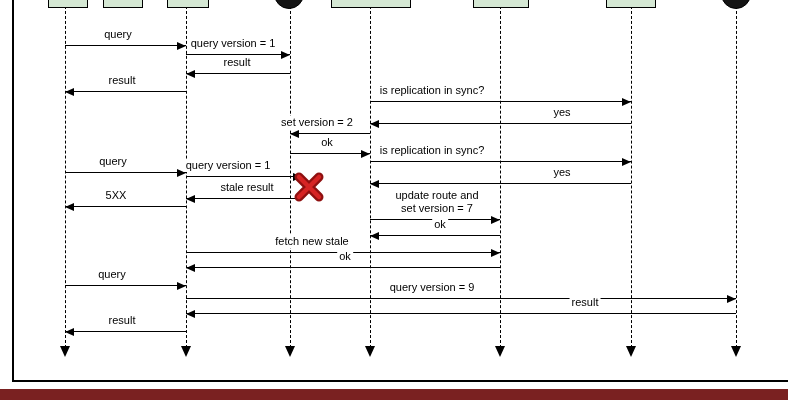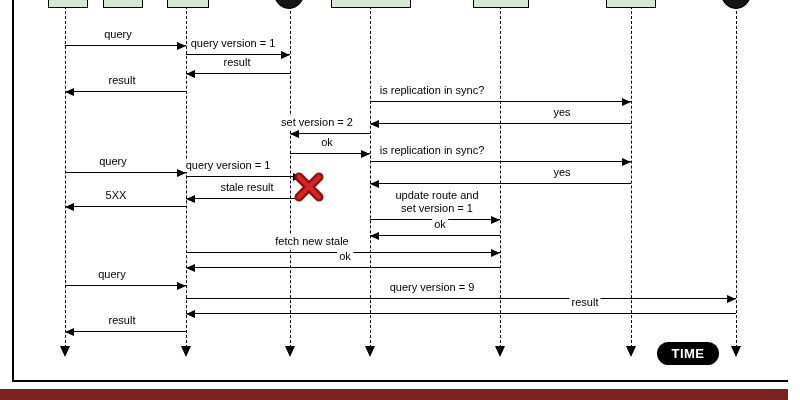--- a/index.html
+++ b/index.html
@@ -140,21 +140,21 @@
       <div class="msg-label" style="left: 562px; top: 166px;">yes</div>
       <div class="msg-line" style="left: 186px; width: 116px; top: 198px;"></div>
       <div class="head-left" style="left: 186px; top: 194.5px;"></div>
       <div class="msg-label" style="left: 247px; top: 181px;">stale result</div>
       <div class="msg-line" style="left: 65px; width: 121px; top: 206px;"></div>
       <div class="head-left" style="left: 65px; top: 202.5px;"></div>
       <div class="msg-label" style="left: 116px; top: 189px;">5XX</div>
       <div class="msg-line" style="left: 370px; width: 130px; top: 219px;"></div>
       <div class="head-right" style="left: 491px; top: 215.5px;"></div>
       <div class="msg-label" style="left: 437px; top: 189px;">update route and
-set version = 1</div>
+set version = 7</div>
       <div class="msg-line" style="left: 370px; width: 130px; top: 235px;"></div>
       <div class="head-left" style="left: 370px; top: 231.5px;"></div>
       <div class="msg-label" style="left: 440px; top: 218px;">ok</div>
       <div class="msg-line" style="left: 186px; width: 314px; top: 252px;"></div>
       <div class="head-right" style="left: 491px; top: 248.5px;"></div>
       <div class="msg-label" style="left: 312px; top: 235px;">fetch new stale</div>
       <div class="msg-line" style="left: 186px; width: 314px; top: 267px;"></div>
       <div class="head-left" style="left: 186px; top: 263.5px;"></div>
       <div class="msg-label" style="left: 345px; top: 250px;">ok</div>
       <div class="msg-line" style="left: 65px; width: 121px; top: 285px;"></div>
@@ -169,18 +169,15 @@
       <div class="msg-line" style="left: 65px; width: 121px; top: 331px;"></div>
       <div class="head-left" style="left: 65px; top: 327.5px;"></div>
       <div class="msg-label" style="left: 122px; top: 314px;">result</div>
     </div>
 
   <svg class="x-mark" width="30" height="30" viewBox="0 0 30 30">
     <path class="under" d="M5 5 L25 25 M25 5 L5 25" fill="none" stroke-width="9" stroke-linecap="round"></path>
     <path class="over" d="M5 5 L25 25 M25 5 L5 25" fill="none" stroke-width="4.5" stroke-linecap="round"></path>
   </svg>
 
-  <div id="time-badge">
-    <span>TIME</span>
-  </div>
 
   <div id="footer-bar"></div>
 </div>
 
 </body></html>

